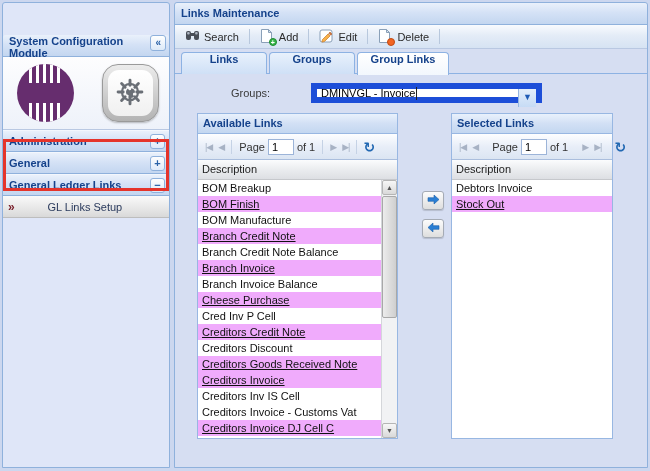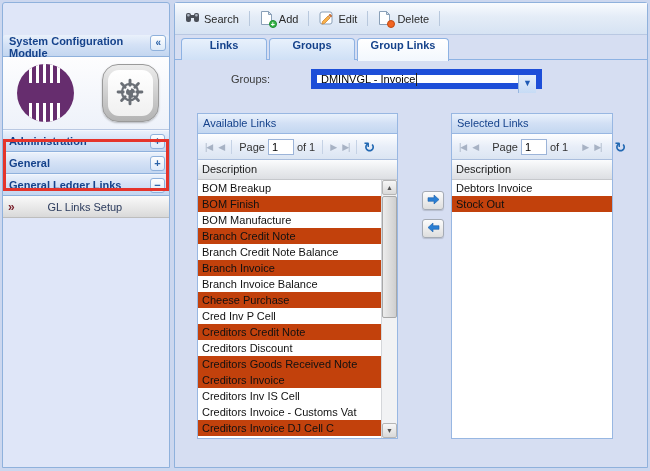--- a/index.html
+++ b/index.html
@@ -77,21 +77,21 @@
   .main {
     position:absolute; left:174px; top:2px; width:474px; height:466px;
     background:#d6def2; border:1px solid #8fb1dc; border-radius:3px 3px 0 0;
   }
   .title-bar {
     height:22px; padding:4px 6px; font-weight:bold; color:#15428b;
     background:linear-gradient(#eaf1fb,#d5e2f6 45%,#c3d6f0);
     border-bottom:1px solid #8fb1dc; border-radius:3px 3px 0 0;
   }
   .toolbar {
-    height:32px; display:flex; align-items:center; padding:0 6px;
+    height:24px; display:flex; align-items:center; padding:0 6px;
     background:linear-gradient(#f9fbfe,#e4ecf7 45%,#d6e3f3);
     border-bottom:1px solid #b9c8e2;
   }
   .tbtn { display:flex; align-items:center; gap:4px; padding:2px 4px; border-radius:3px; cursor:pointer; color:#2a2a2a; }
   .tsep { width:1px; height:15px; background:#b8c8dd; margin:0 6px; }
   .icon16 { width:15px; height:15px; position:relative; display:inline-block; }
   .badge { position:absolute; right:-2px; bottom:-2px; width:8px; height:8px; border-radius:50%;
     color:#fff; font-size:7px; line-height:8px; text-align:center; font-weight:bold; }
   .badge.green { background:#39b54a; border:1px solid #1d8c31; }
   .badge.orange { background:#f26522; border:1px solid #c04a12; }
@@ -117,21 +117,21 @@
   .combo-trigger {
     position:absolute; right:0; top:0; width:18px; height:18px; cursor:pointer;
     background:linear-gradient(#e4eefb,#c6dbf5); border-left:1px solid #97b6e0;
     color:#1f5bb5; font-size:9px; text-align:center; line-height:17px; font-weight:bold;
   }
   
   .lpanel { position:absolute; border:1px solid #98b7e2; background:#fff; }
   .lpanel.available { left:22px; top:110px; width:201px; height:326px; }
   .lpanel.selected  { left:276px; top:110px; width:162px; height:326px; }
   .phead {
-    height:20px; padding:3px 5px; font-weight:normal; color:#15428b;
+    height:20px; padding:3px 5px; font-weight:bold; color:#15428b;
     background:linear-gradient(#e9f1fc,#d2e0f5 50%,#c3d7f0);
     border-bottom:1px solid #98b7e2;
   }
   .paging {
     height:26px; display:flex; align-items:center; padding:0 4px;
     background:linear-gradient(#fdfeff,#e8eef8 50%,#dbe5f2);
     border-bottom:1px solid #aabedd; white-space:nowrap;
   }
   .pbtn { color:#a7b2c4; font-size:9px; letter-spacing:-1px; padding:0 3px; cursor:default; }
   .psep { width:1px; height:14px; background:#c5d2e5; margin:0 4px; }
@@ -143,21 +143,21 @@
   .ghead { height:20px; display:flex;
     background:linear-gradient(#fbfcfd,#e9ebee 55%,#dddfe3);
     border-bottom:1px solid #c6c8cc;flex-direction:column; }
   .gcell { flex:1; padding:3px 4px; color:#222; }
   .gspacer { width:16px; border-left:1px solid #d4d6da; }
   .gbody { position:absolute; top:20px; left:0; bottom:0; overflow:hidden; }
   .available .gbody { right:16px; }
   .selected .gbody { right:0; }
   .grow { height:16px; line-height:16px; padding-left:4px; color:#111;
     white-space:nowrap; overflow:hidden; cursor:pointer; }
-  .grow.alt { background:#c2410c; }
+  .grow.alt { background:#f0abfc;text-decoration:underline; }
   
   .vscroll { position:absolute; top:20px; right:0; width:16px; bottom:0;
     background:#f1f2f4; border-left:1px solid #d4d6da; }
   .sbtn { position:absolute; left:0px; width:15px; height:15px;
     background:linear-gradient(#f7f7f7,#d9d9d9); border:1px solid #b5b5b5; border-radius:2px;
     color:#555; font-size:7px; text-align:center; line-height:13px; cursor:pointer; }
   .sbtn.up { top:0; }
   .sbtn.down { bottom:0; }
   .sthumb { position:absolute; left:0px; top:16px; width:15px; height:122px;
     background:linear-gradient(90deg,#ececec,#cfcfcf); border:1px solid #a8a8a8;
@@ -216,20 +216,21 @@
     <span class="toggle-btn">−</span>
   </div>
   <div class="menu-row">
     <span class="menu-arrow">»</span>
     <span class="menu-label">GL Links Setup</span>
   </div>
   <div class="red-box"></div>
 </div>
 
 <div class="main">
+  <div class="title-bar">Links Maintenance</div>
 
   <div class="toolbar">
     <div class="tbtn">
       <span class="icon16">
         <svg width="15" height="13" viewBox="0 0 15 13">
           <rect x="1" y="2" width="5" height="9" rx="2" fill="#4a4f58"></rect>
           <rect x="9" y="2" width="5" height="9" rx="2" fill="#4a4f58"></rect>
           <rect x="5.6" y="4" width="3.8" height="3" fill="#4a4f58"></rect>
           <rect x="2.1" y="3.1" width="2.6" height="2.4" rx="1" fill="#aeb6c2"></rect>
           <rect x="10.1" y="3.1" width="2.6" height="2.4" rx="1" fill="#aeb6c2"></rect>

